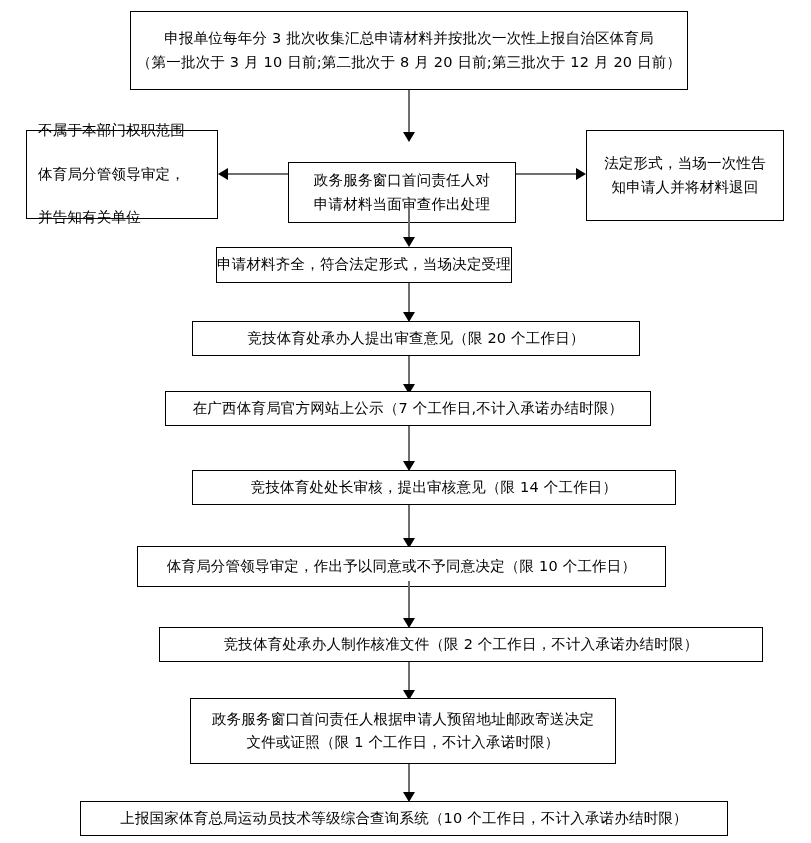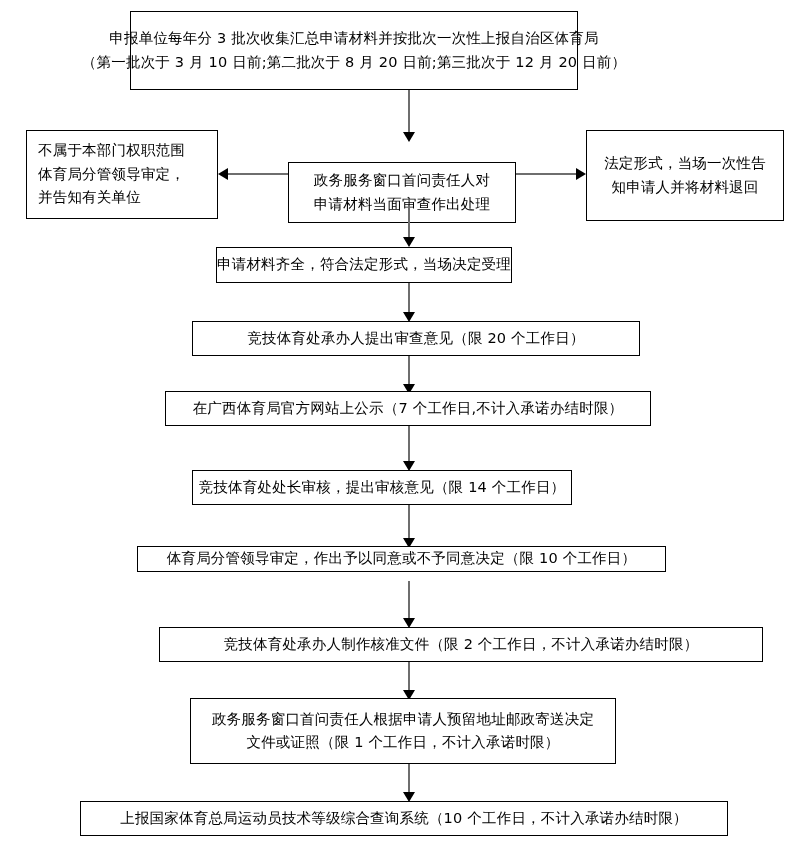--- a/index.html
+++ b/index.html
@@ -75,29 +75,29 @@
     border-top: 6px solid transparent;
     border-bottom: 6px solid transparent;
     border-left: 10px solid #000000;
   }
 </style>
 </head>
 <body>
 
 <div id="canvas">
 
-  <div class="node" style="left:130px; top:11px; width:448px; height:79px;">
+  <div class="node" style="left:130px; top:11px; width:558px; height:79px;">
     <span class="ln">申报单位每年分 3 批次收集汇总申请材料并按批次一次性上报自治区体育局</span>
     <span class="ln">（第一批次于 3 月 10 日前;第二批次于 8 月 20 日前;第三批次于 12 月 20 日前）</span>
   </div>
 
   <div class="vline" style="left:408px; top:90px; height:44px;"></div>
   <div class="arrow-down" style="left:403px; top:132px;"></div>
 
-  <div class="node left-align" style="left:26px; top:130px; width:192px; height:89px;">
+  <div class="node left-align" style="left:26px; top:130px; width:192px; height:89px;gap:20px;">
     <span class="ln">不属于本部门权职范围</span>
     <span class="ln">体育局分管领导审定，</span>
     <span class="ln">并告知有关单位</span>
   </div>
 
   <div class="node" style="left:288px; top:162px; width:228px; height:61px;">
     <span class="ln">政务服务窗口首问责任人对</span>
     <span class="ln">申请材料当面审查作出处理</span>
   </div>
 
@@ -129,28 +129,28 @@
   <div class="vline" style="left:408px; top:356px; height:32px;"></div>
   <div class="arrow-down" style="left:403px; top:384px;"></div>
 
   <div class="node" style="left:165px; top:391px; width:486px; height:35px;">
     <span class="ln">在广西体育局官方网站上公示（7 个工作日,不计入承诺办结时限）</span>
   </div>
 
   <div class="vline" style="left:408px; top:426px; height:38px;"></div>
   <div class="arrow-down" style="left:403px; top:461px;"></div>
 
-  <div class="node" style="left:192px; top:470px; width:380px; height:35px;">
+  <div class="node" style="left:192px; top:470px; width:484px; height:35px;">
     <span class="ln">竞技体育处处长审核，提出审核意见（限 14 个工作日）</span>
   </div>
 
   <div class="vline" style="left:408px; top:505px; height:36px;"></div>
   <div class="arrow-down" style="left:403px; top:538px;"></div>
 
-  <div class="node" style="left:137px; top:546px; width:529px; height:26px;">
+  <div class="node" style="left:137px; top:546px; width:529px; height:41px;">
     <span class="ln">体育局分管领导审定，作出予以同意或不予同意决定（限 10 个工作日）</span>
   </div>
 
   <div class="vline" style="left:408px; top:581px; height:40px;"></div>
   <div class="arrow-down" style="left:403px; top:618px;"></div>
 
   <div class="node" style="left:159px; top:627px; width:604px; height:35px;">
     <span class="ln">竞技体育处承办人制作核准文件（限 2 个工作日，不计入承诺办结时限）</span>
   </div>
 

